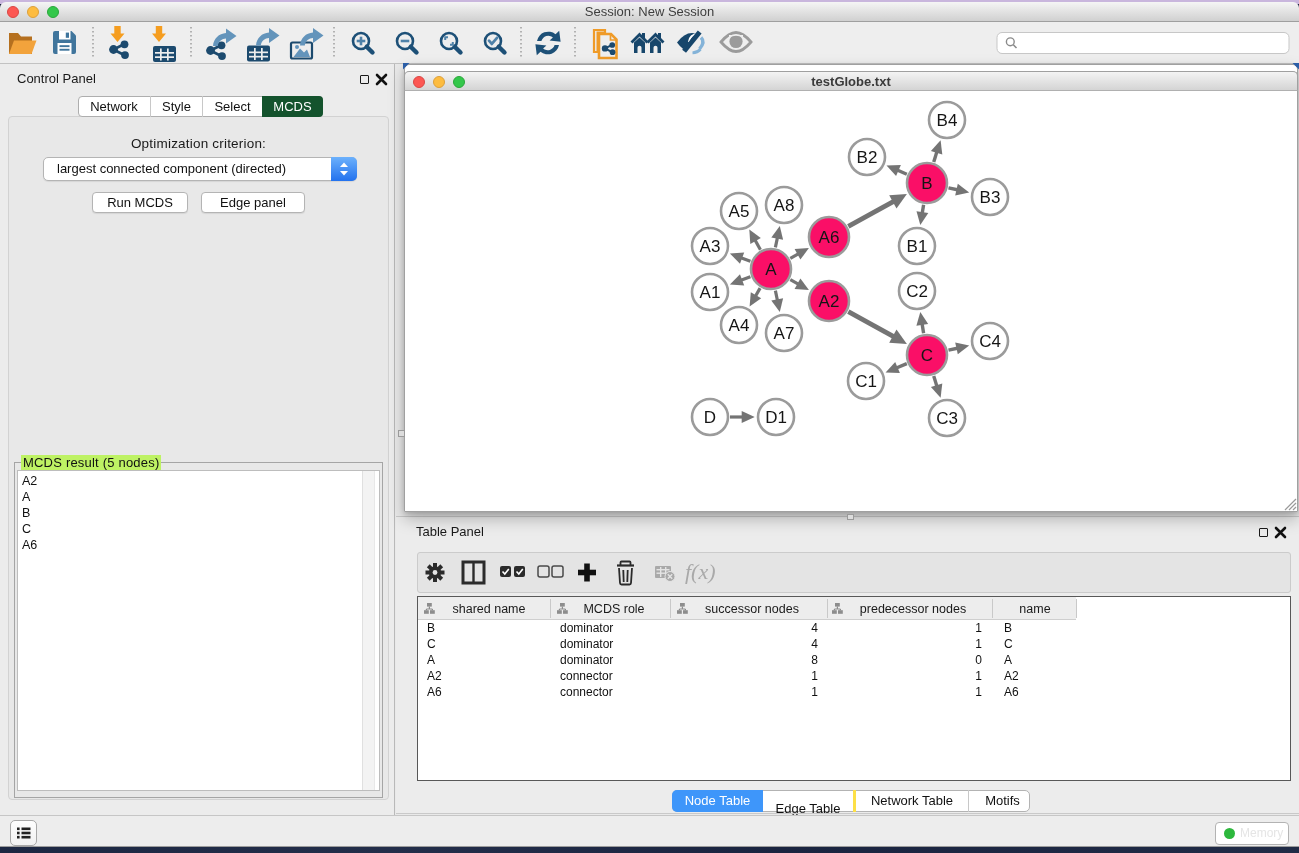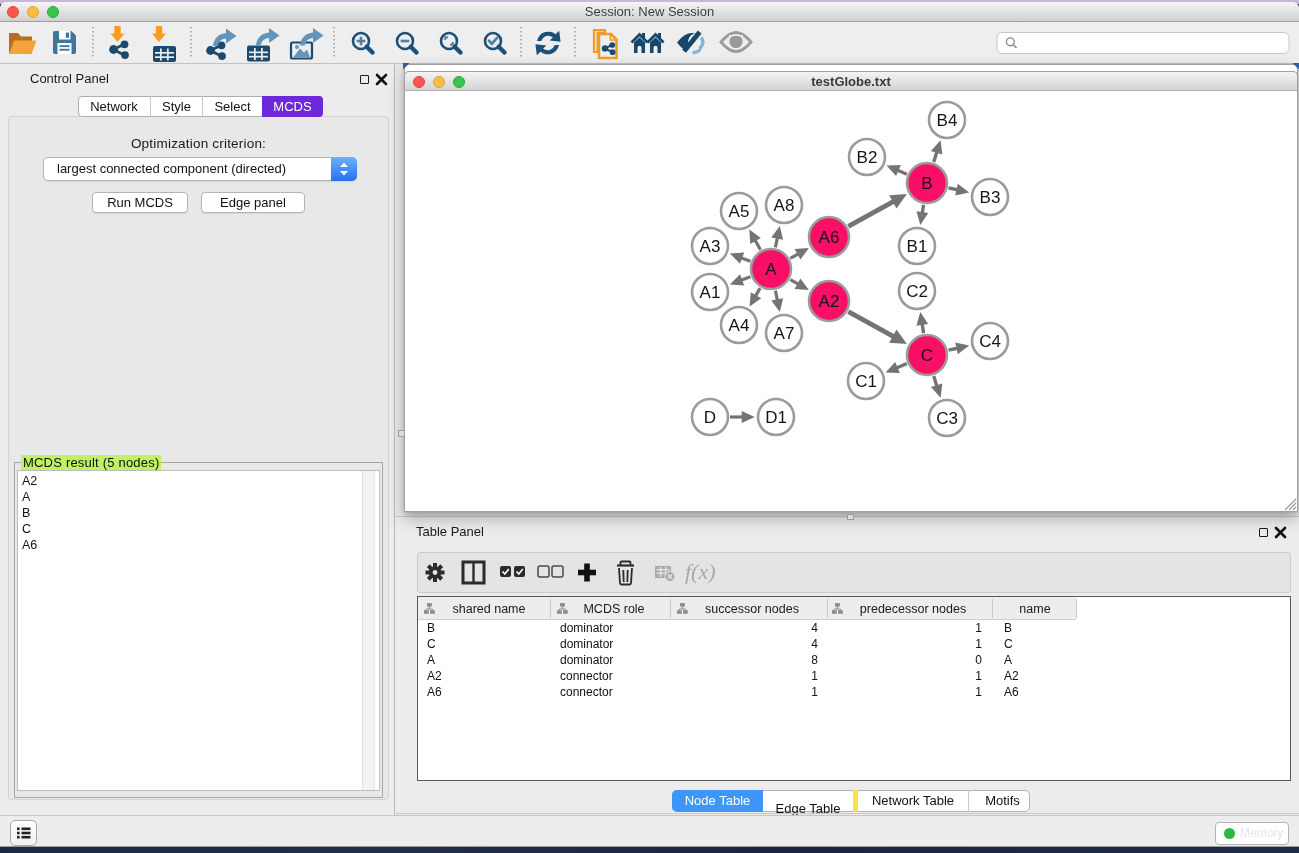--- a/index.html
+++ b/index.html
@@ -155,34 +155,34 @@
 <rect x="997" y="10.5" width="292" height="21" rx="5" fill="#ffffff" stroke="#c7c7c7"></rect>
 <g transform="translate(1006,15.5)">
       <circle cx="4.3" cy="4.3" r="3.9" fill="none" stroke="#8a8a8a" stroke-width="1.4"></circle>
       <line x1="7.3" y1="7.3" x2="10.5" y2="10.5" stroke="#8a8a8a" stroke-width="1.6"></line>
     </g>
 </svg>
 
 <div class="abs" style="left:0;top:64px;width:1299px;height:751px;background:#e9e9e9;"></div>
 <div class="abs" style="left:0;top:64px;width:395px;height:751px;background:#ececec;border-right:1px solid #b9b9b9;"></div>
 
-<div class="abs" style="left:30px;top:71px;font-size:13px;color:#1a1a1a;">Control Panel</div>
+<div class="abs" style="left:17px;top:71px;font-size:13px;color:#1a1a1a;">Control Panel</div>
 <div class="abs" style="left:360px;top:75px;width:9px;height:9px;border:1.6px solid #1a1a1a;border-radius:1px;"></div>
 <svg class="abs" style="left:375px;top:73px;" width="13" height="13">
     <path d="M2 2 L11 11 M11 2 L2 11" stroke="#111" stroke-width="2.6" stroke-linecap="round"></path>
   </svg>
 
 <div class="abs" style="left:8px;top:116px;width:381px;height:684px;background:#e8e8e8;border:1px solid #d2d2d2;border-radius:4px;"></div>
 
 <div class="abs" style="left:78px;top:96px;width:245px;height:21px;background:#ffffff;border:1px solid #aeaeae;border-radius:4px;"></div>
 <div class="abs" style="left:78px;top:96px;width:245px;height:21px;font-size:13px;line-height:21px;color:#111;">
   <span class="abs" style="left:0;width:72px;text-align:center;">Network</span>
   <span class="abs" style="left:72px;width:52px;text-align:center;border-left:1px solid #c8c8c8;">Style</span>
   <span class="abs" style="left:124px;width:60px;text-align:center;border-left:1px solid #c8c8c8;">Select</span>
-  <span class="abs" style="left:184px;width:61px;text-align:center;background:#6d28d9;color:#fff;border-radius:0 4px 4px 0;">MCDS</span>
+  <span class="abs" style="left:184px;width:61px;text-align:center;background:#14532d;color:#fff;border-radius:0 4px 4px 0;">MCDS</span>
 </div>
 
 <div class="abs" style="left:8px;top:136px;width:381px;text-align:center;font-size:13.5px;letter-spacing:0.2px;color:#1a1a1a;">Optimization criterion:</div>
 
 <div class="abs" style="left:43px;top:157px;width:314px;height:24px;background:#ffffff;border:1px solid #b4b4b4;border-radius:5px;box-shadow:0 1px 1px rgba(0,0,0,0.08);"></div>
 <div class="abs" style="left:57px;top:157px;height:24px;line-height:24px;font-size:13px;color:#111;">largest connected component (directed)</div>
 <div class="abs" style="left:331px;top:157px;width:26px;height:24px;background:linear-gradient(#6cb1fc,#2372ee);border-radius:0 5px 5px 0;"></div>
 <svg class="abs" style="left:331px;top:157px;" width="26" height="24">
     <path d="M9 10 L13 5.5 L17 10 Z" fill="#fff"></path>
     <path d="M9 14 L13 18.5 L17 14 Z" fill="#fff"></path>
@@ -339,21 +339,21 @@
     <span class="abs" style="left:9px;">A6</span>
     <span class="abs" style="left:142px;">connector</span>
     <span class="abs" style="left:250px;width:150px;text-align:right;">1</span>
     <span class="abs" style="left:414px;width:150px;text-align:right;">1</span>
     <span class="abs" style="left:586px;">A6</span>
   </div>
 <div class="abs" style="left:672px;top:790px;width:358px;height:22px;background:#ffffff;border:1px solid #b3b3b3;border-radius:5px;"></div>
 <div class="abs" style="left:672px;top:790px;height:22px;font-size:13px;line-height:22px;color:#111;">
  <span class="abs" style="left:0;width:91px;text-align:center;background:#3e96fa;color:#fff;border-radius:5px 0 0 5px;">Node Table</span>
  <span class="abs" style="left:91px;width:90px;text-align:center;margin-top:8px;">Edge Table</span>
- <span class="abs" style="left:181px;width:115px;text-align:center;border-left:5px solid #fde047;">Network Table</span>
+ <span class="abs" style="left:181px;width:115px;text-align:center;border-left:3px solid #fde047;">Network Table</span>
  <span class="abs" style="left:296px;width:68px;text-align:center;border-left:1px solid #c8c8c8;">Motifs</span>
 </div>
 <div class="abs" style="left:396px;top:813px;width:903px;height:1px;background:#c9c9c9;"></div>
 
 <div class="abs" style="left:404px;top:64px;width:894px;height:448px;background:#ffffff;border:1px solid #a0a0a0;border-radius:5px 5px 1px 1px;box-shadow:0 7px 16px rgba(0,0,0,0.25),0 2px 5px rgba(0,0,0,0.15);"></div>
 <div class="abs" style="left:404px;top:64px;width:894px;height:20px;background:linear-gradient(#f4f4f4,#d4d4d4);border:1px solid #a0a0a0;border-bottom:1px solid #b0b0b0;border-radius:5px 5px 0 0;margin-top:7px;">
   <div class="tl" style="left:8px;background:#fc5753;border:1px solid #d94744;"></div>
   <div class="tl" style="left:28px;background:#fdbc40;border:1px solid #dda03a;"></div>
   <div class="tl" style="left:48px;background:#34c74b;border:1px solid #2aa73b;"></div>
   <div style="text-align:center;font-size:13px;font-weight:700;color:#3a3a3a;line-height:19px;">testGlobe.txt</div>

